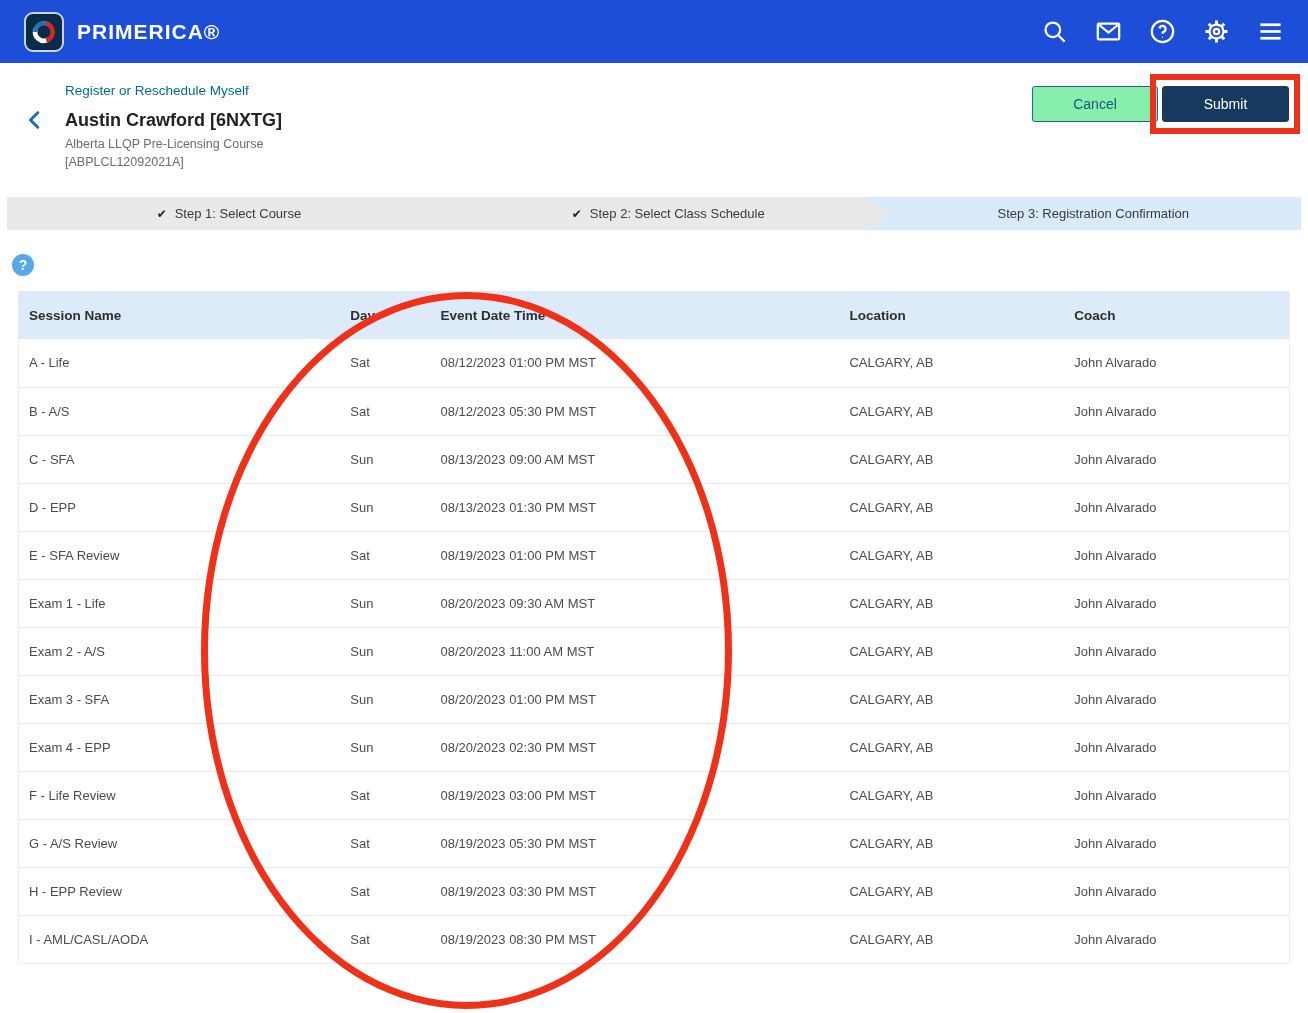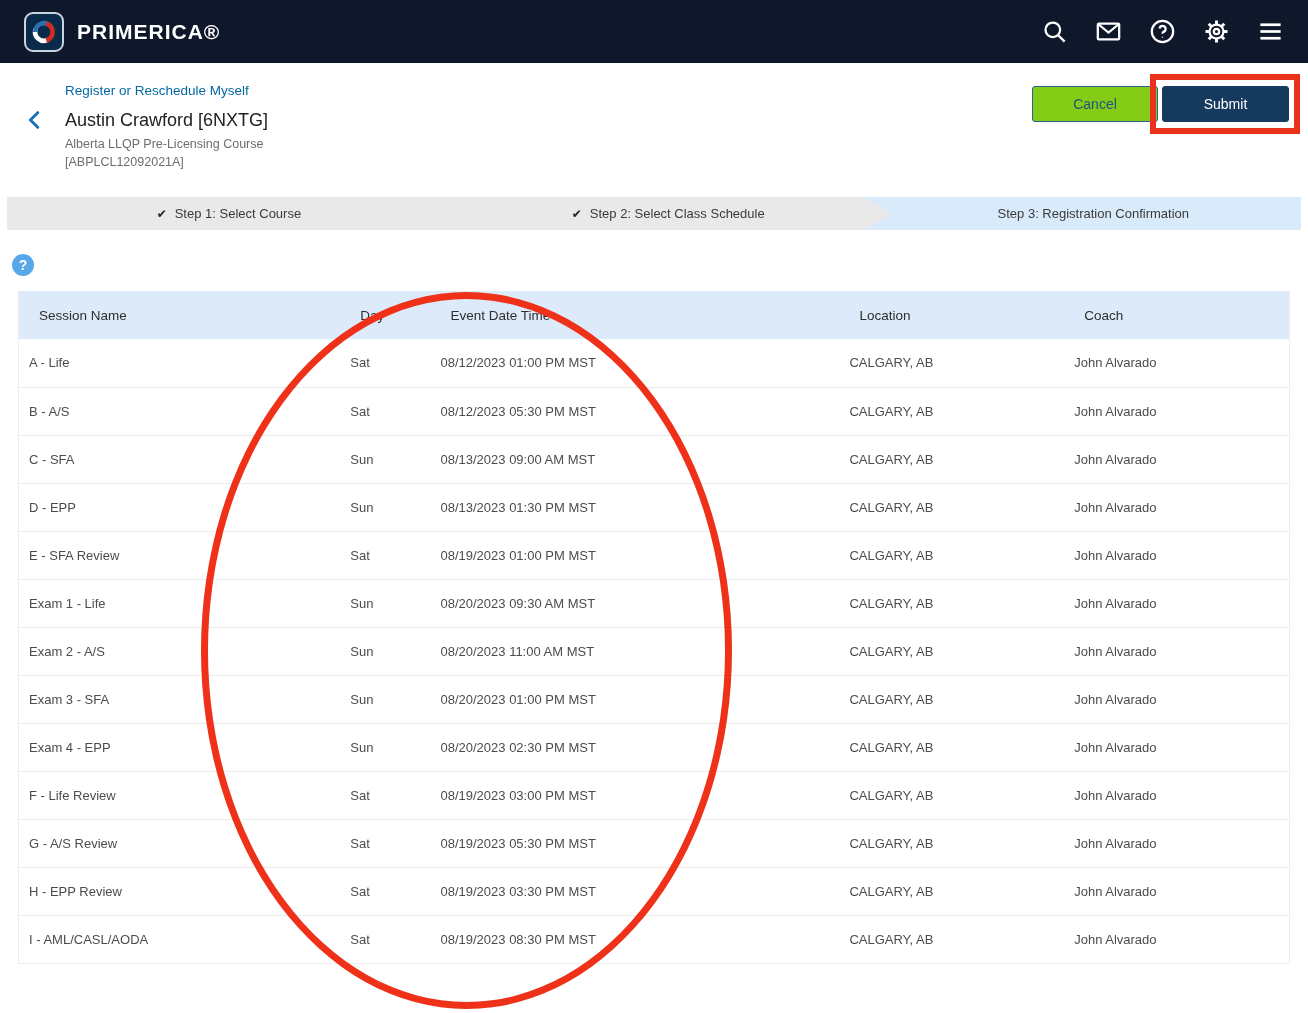--- a/index.html
+++ b/index.html
@@ -4,45 +4,45 @@
 <style>
   * { box-sizing: border-box; margin: 0; padding: 0; }
   html,body { width:1308px; height:1013px; }
   body {
     font-family: "Liberation Sans", "DejaVu Sans", sans-serif;
     background:#ffffff; color:#333; position:relative; overflow:hidden;
   }
 
   
   .navbar{
-    height:63px; background:#0f172a; display:flex; align-items:center;
+    height:63px; background:#1d4ed8; display:flex; align-items:center;
     justify-content:space-between; padding:0 24px;gap:40px;
   }
   .brand{ display:flex; align-items:center; gap:13px; }
   .logo-badge{
     width:40px; height:40px; border-radius:9px; background:#0a2a4a;
     border:2px solid #c9d4df; display:flex; align-items:center; justify-content:center;
   }
   .brand-name{
     color:#fff; font-weight:700; font-size:21px; letter-spacing:1px;
   }
   .nav-icons{ display:flex; align-items:center; gap:27px; }
   .nav-icon{ width:27px; height:27px; display:block; cursor:pointer; }
 
   
   .page-header{ position:relative; padding:20px 0 12px; }
   .back-btn{ position:absolute; left:24px; top:46px; width:22px; height:22px; cursor:pointer; }
   .header-text{ margin-left:65px; }
   .eyebrow{ color:#0369a1; font-size:13.5px; margin-bottom:12px; }
-  .page-title{ color:#222; font-size:18px; font-weight:400; margin-bottom:5px; }
+  .page-title{ color:#222; font-size:18px; font-weight:700; margin-bottom:5px; }
   .page-sub{ color:#6d6d6d; font-size:12.5px; line-height:1.4; }
   .header-actions{ position:absolute; right:19px; top:23px; display:flex; gap:4px; }
   .btn{ height:36px; font-size:14px; border-radius:3px; cursor:pointer;
         font-family:"Liberation Sans",sans-serif; }
-  .btn-cancel{ width:126px; background:#84cc16; border:1px solid #2c6293; color:#1f5482; }
+  .btn-cancel{ width:126px; background:#86efac; border:1px solid #2c6293; color:#1f5482; }
   .btn-submit{ width:127px; background:#16395e; border:1px solid #16395e; color:#fff; }
 
   
   .steps{ position:relative; margin:14px 7px 0; height:33px; background:#d9eafa;
           display:flex; align-items:stretch; }
   .steps-gray{
     position:absolute; left:0; top:0; bottom:0; width:68.3%; background:#e9e9e9;
     clip-path:polygon(0 0, calc(100% - 26px) 0, 100% 50%, calc(100% - 26px) 100%, 0 100%);
   }
   .step{ position:relative; z-index:2; display:flex; align-items:center;
@@ -56,22 +56,22 @@
   .help-badge{
     width:22px; height:22px; border-radius:50%; background:#58a7e8; color:#fff;
     font-size:14px; font-weight:700; display:flex; align-items:center;
     justify-content:center; cursor:pointer;
   }
 
   
   .table-wrap{ margin:0 18px; border:1px solid #ededed; border-top:none; }
   table{ width:100%; border-collapse:collapse; table-layout:fixed; }
   thead th{
-    background:#ddeafa; text-align:left; font-weight:400; font-size:13.5px;
-    color:#2e2e2e; padding:14px 20px; height:48px;
+    background:#ddeafa; text-align:left; font-weight:700; font-size:13.5px;
+    color:#2e2e2e; padding:14px 10px; height:48px;
   }
   tbody td{
     font-size:13px; color:#4c4c4c; padding:15px 10px; height:48px;
     border-bottom:1px solid #ebebeb; background:#fff;
     white-space:nowrap; overflow:hidden;
   }
   tbody tr:last-child td{ border-bottom:none; }
   .c1{ width:25.3%; } .c2{ width:7.1%; } .c3{ width:32.2%; }
   .c4{ width:17.7%; } .c5{ width:17.7%; }
 

